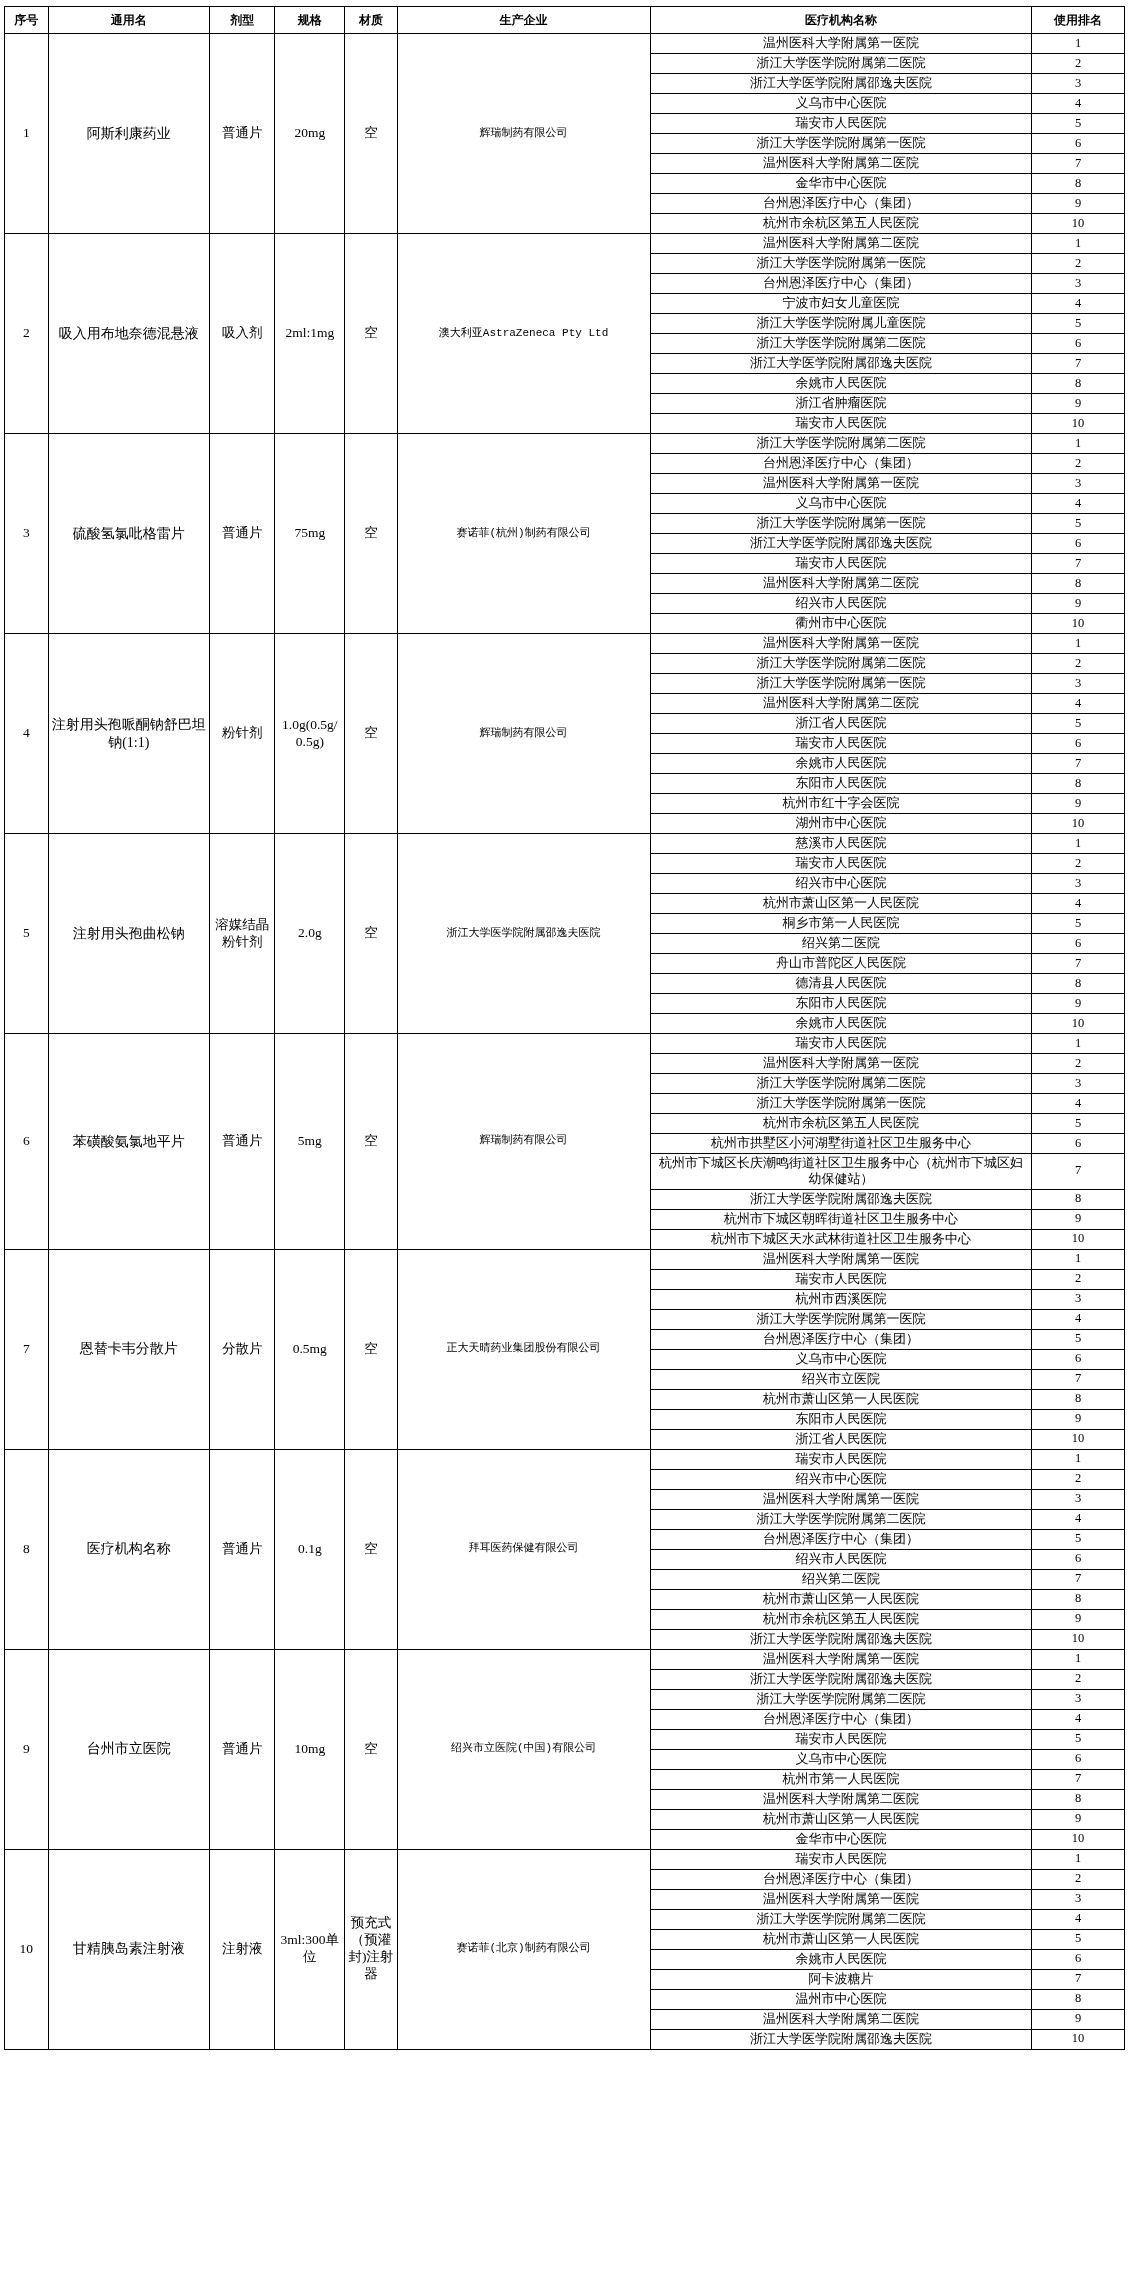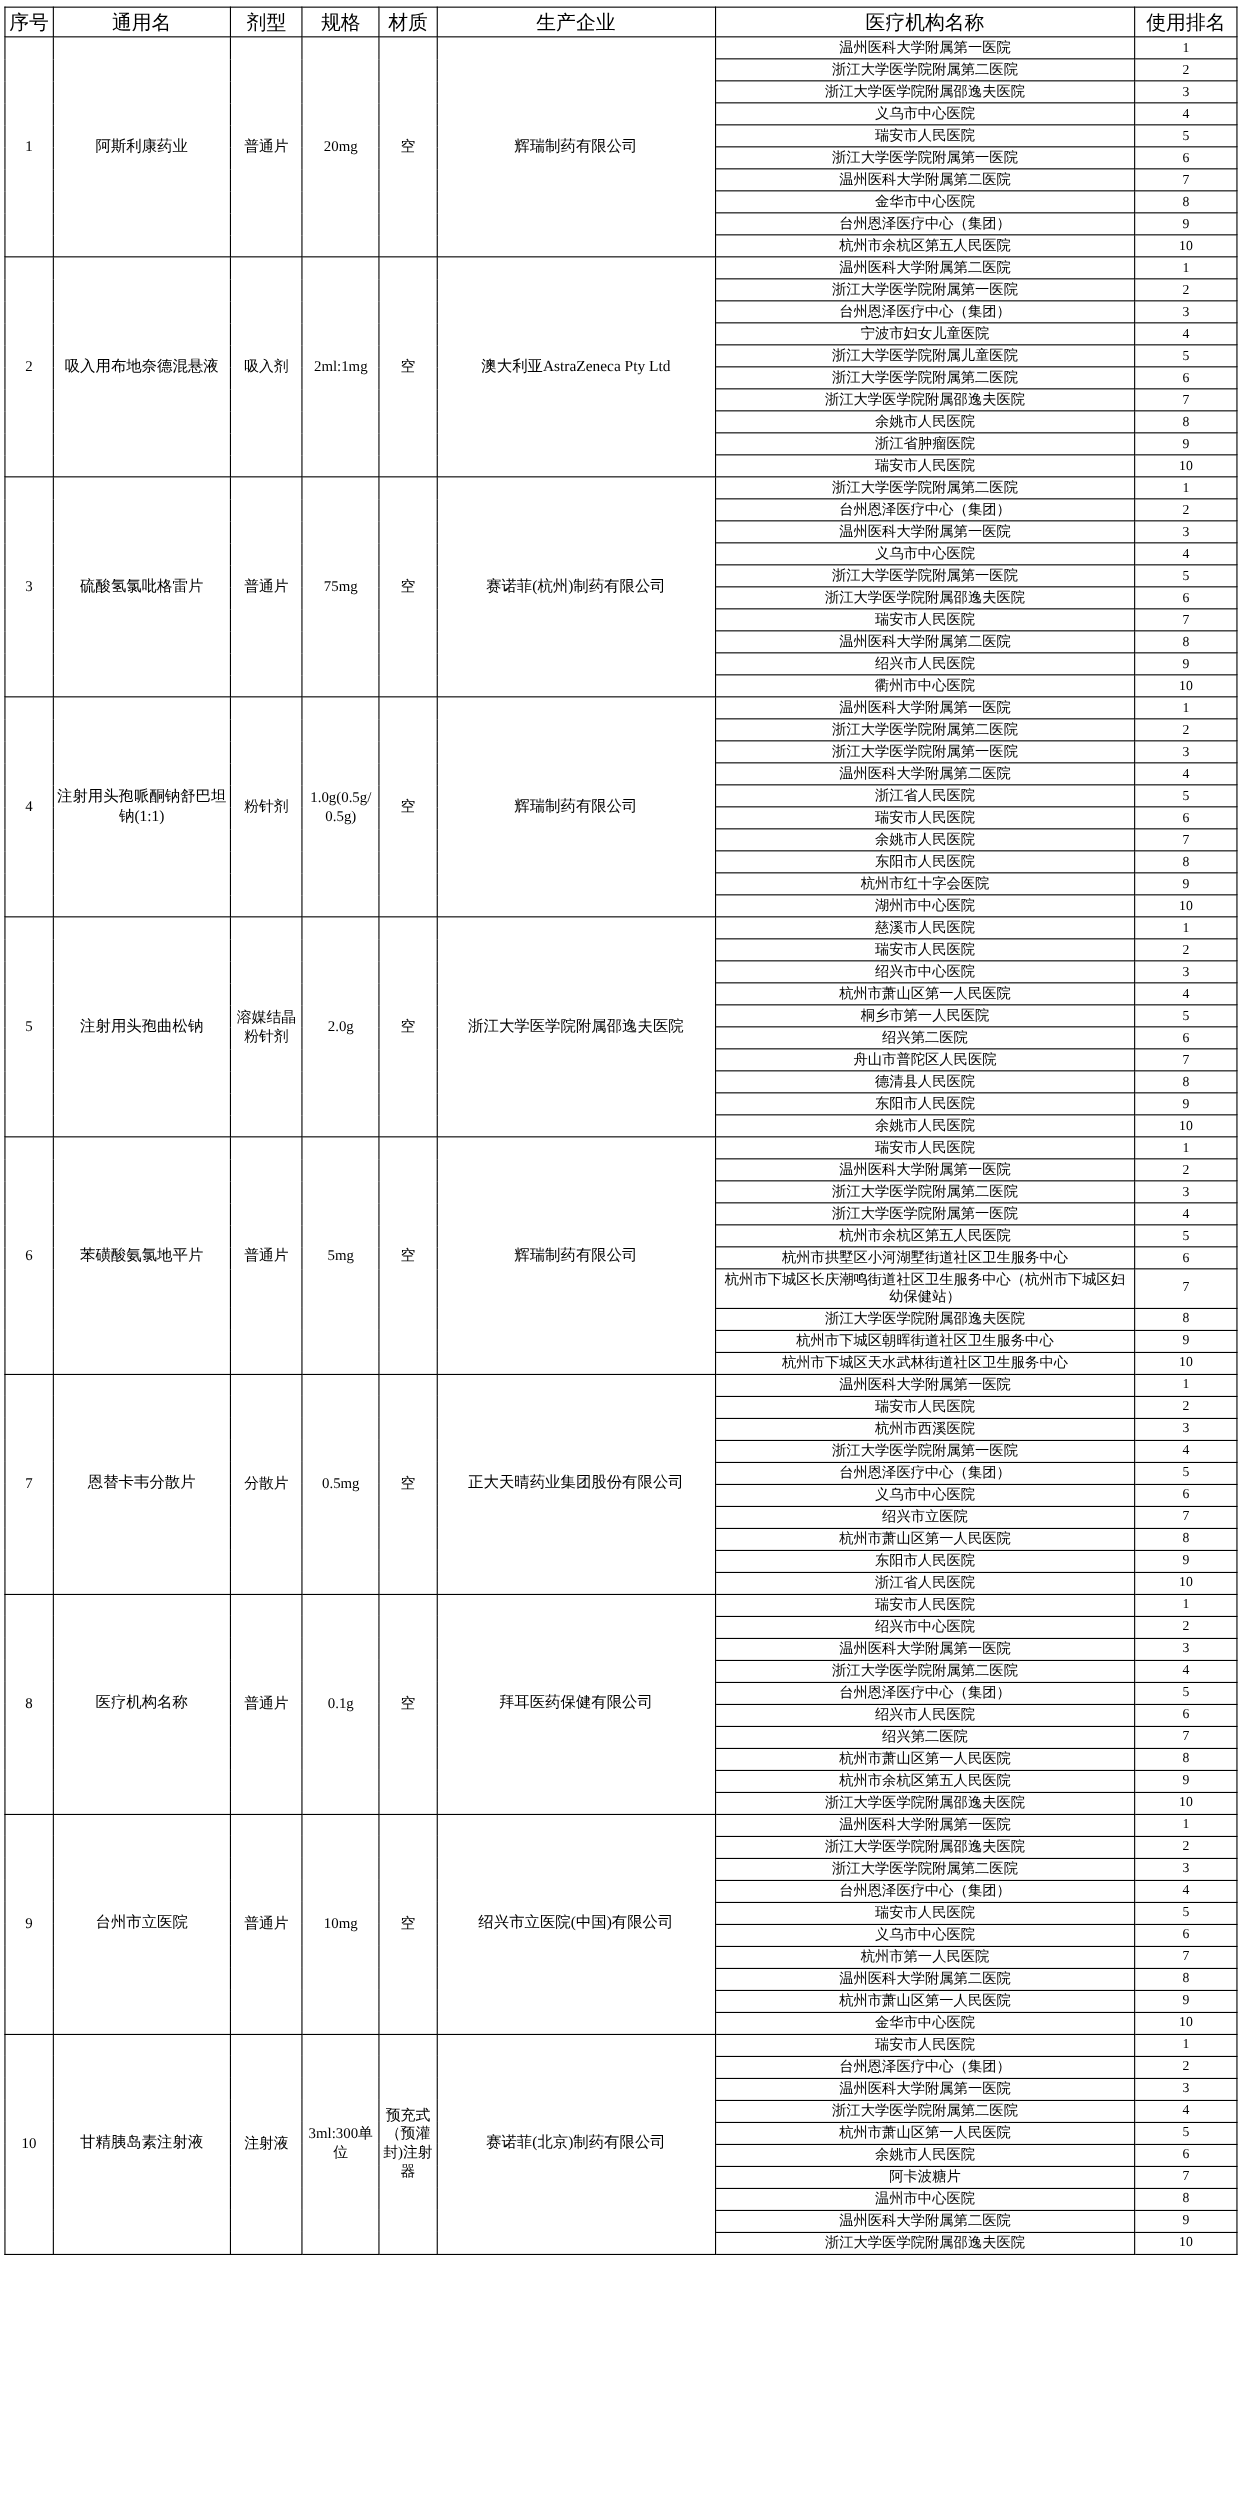--- a/index.html
+++ b/index.html
@@ -25,40 +25,40 @@
   }
   table.grid th, table.grid td {
     border: 1px solid #000000;
     padding: 1px 2px;
     text-align: center;
     vertical-align: middle;
     line-height: 1.25;
     word-break: break-all;
   }
   table.grid th {
-    font-weight: normal;
-    font-size: 18px;
+    font-weight: bold;
+    font-size: 12px;
     height: 24px;
     margin-top: 41px;
   }
   
   col.c-idx    { width: 40px; }
   col.c-name   { width: 148px; }
   col.c-form   { width: 60px; }
   col.c-spec   { width: 64px; }
   col.c-mat    { width: 48px; }
   col.c-maker  { width: 232px; }
   col.c-hosp   { width: 350px; }
   col.c-rank   { width: 85px; }
 
   td.idx, td.name, td.form, td.spec, td.mat, td.maker {
     font-size: 13.5px;
   }
   td.name { font-size: 14px; }
-  td.maker { font-size: 14px; }
+  td.maker { font-size: 11px; font-family: Liberation Mono, monospace; }
   td.hosp {
     text-align: left;
     padding-left: 4px;
     font-size: 13px;
     height: 17px;
   }
   td.rank {
     font-size: 12.5px;
     height: 17px;
   }

